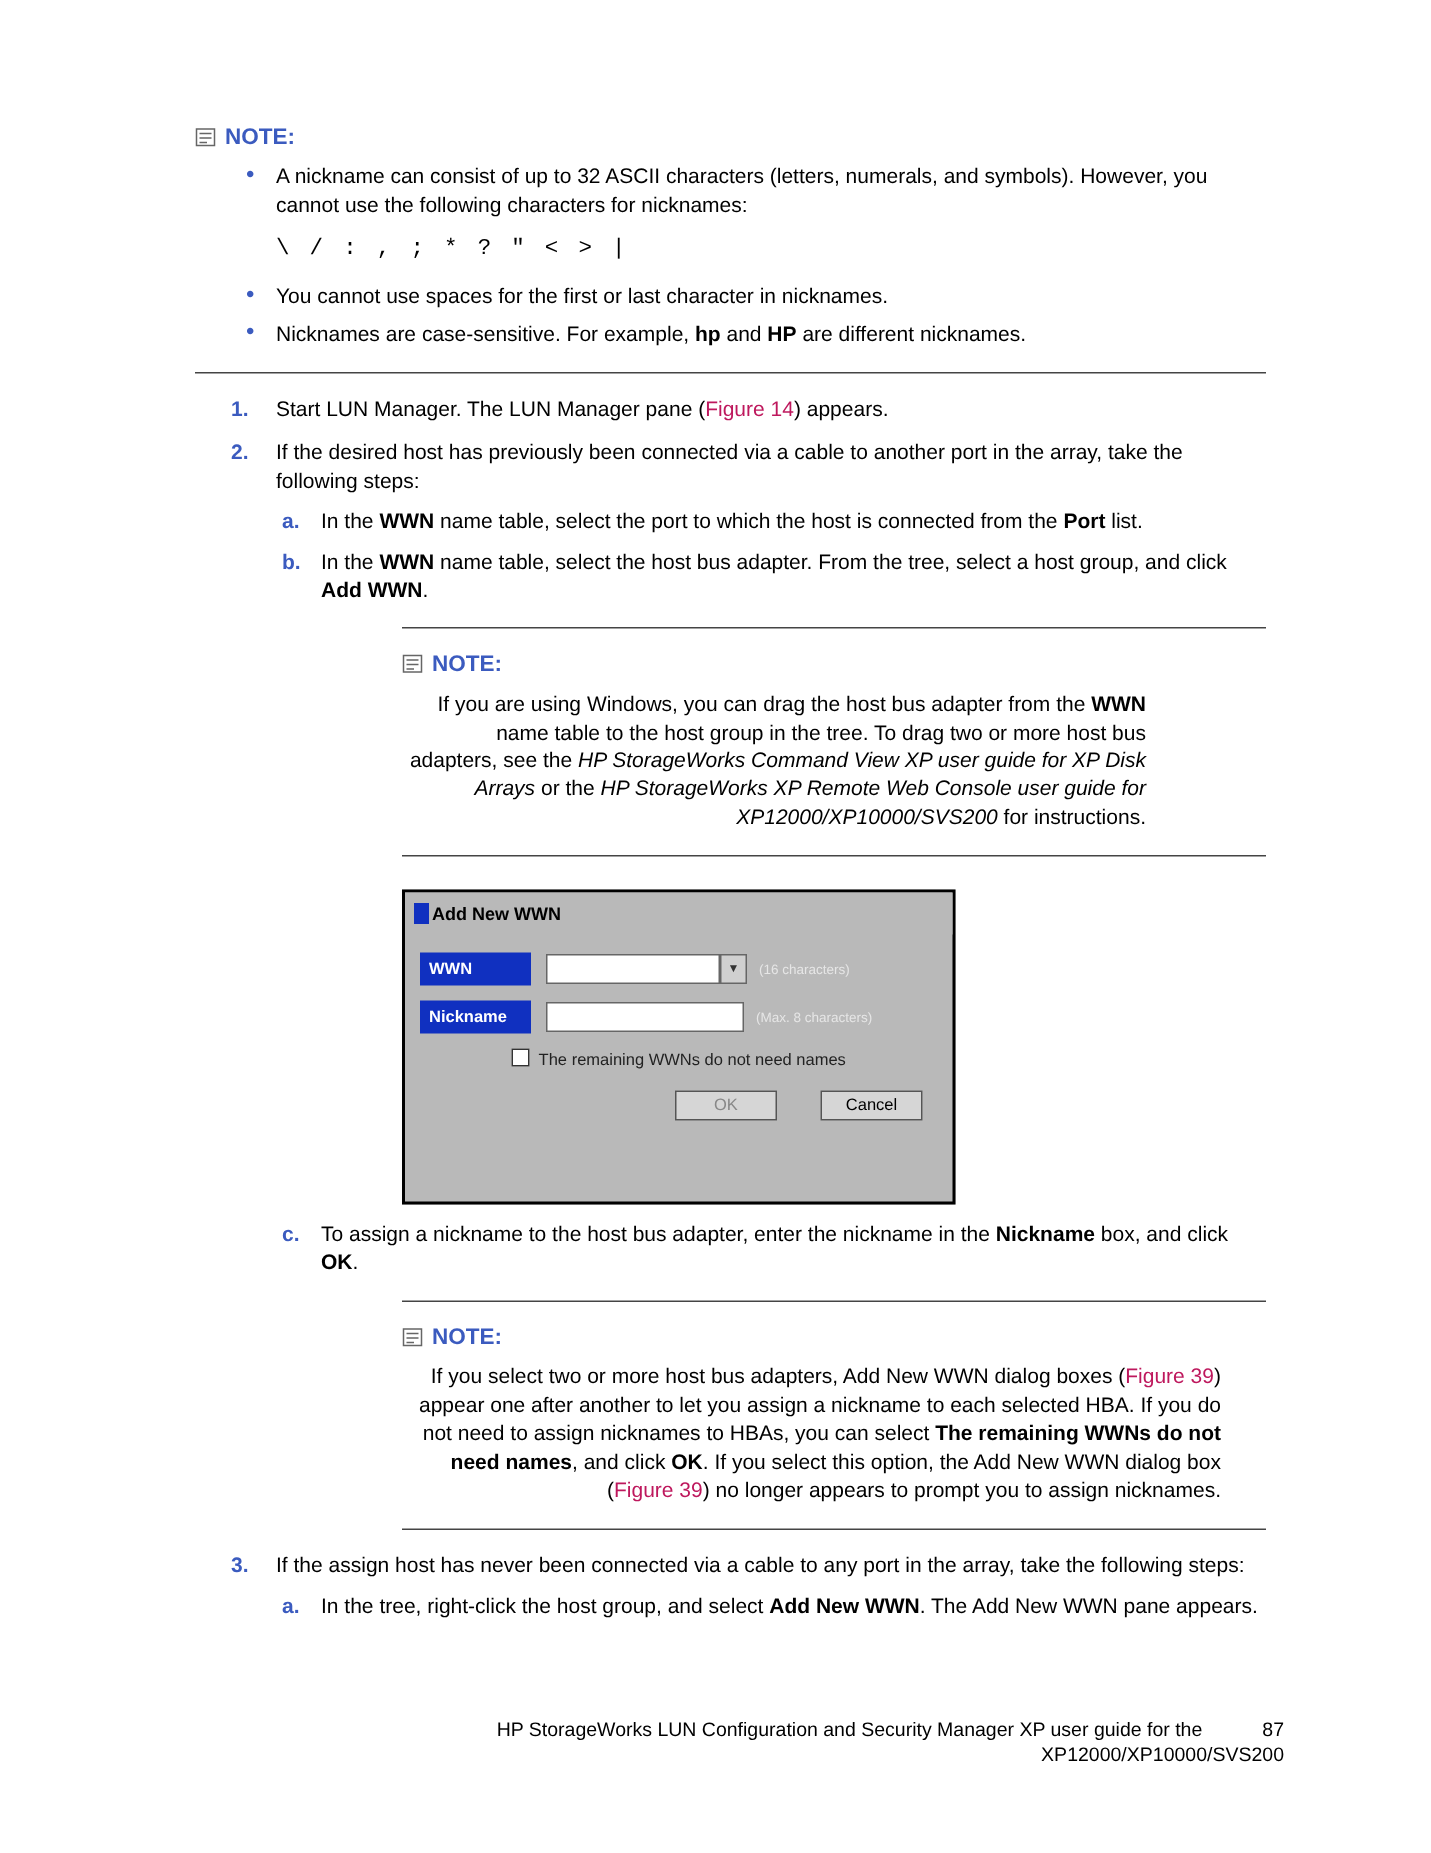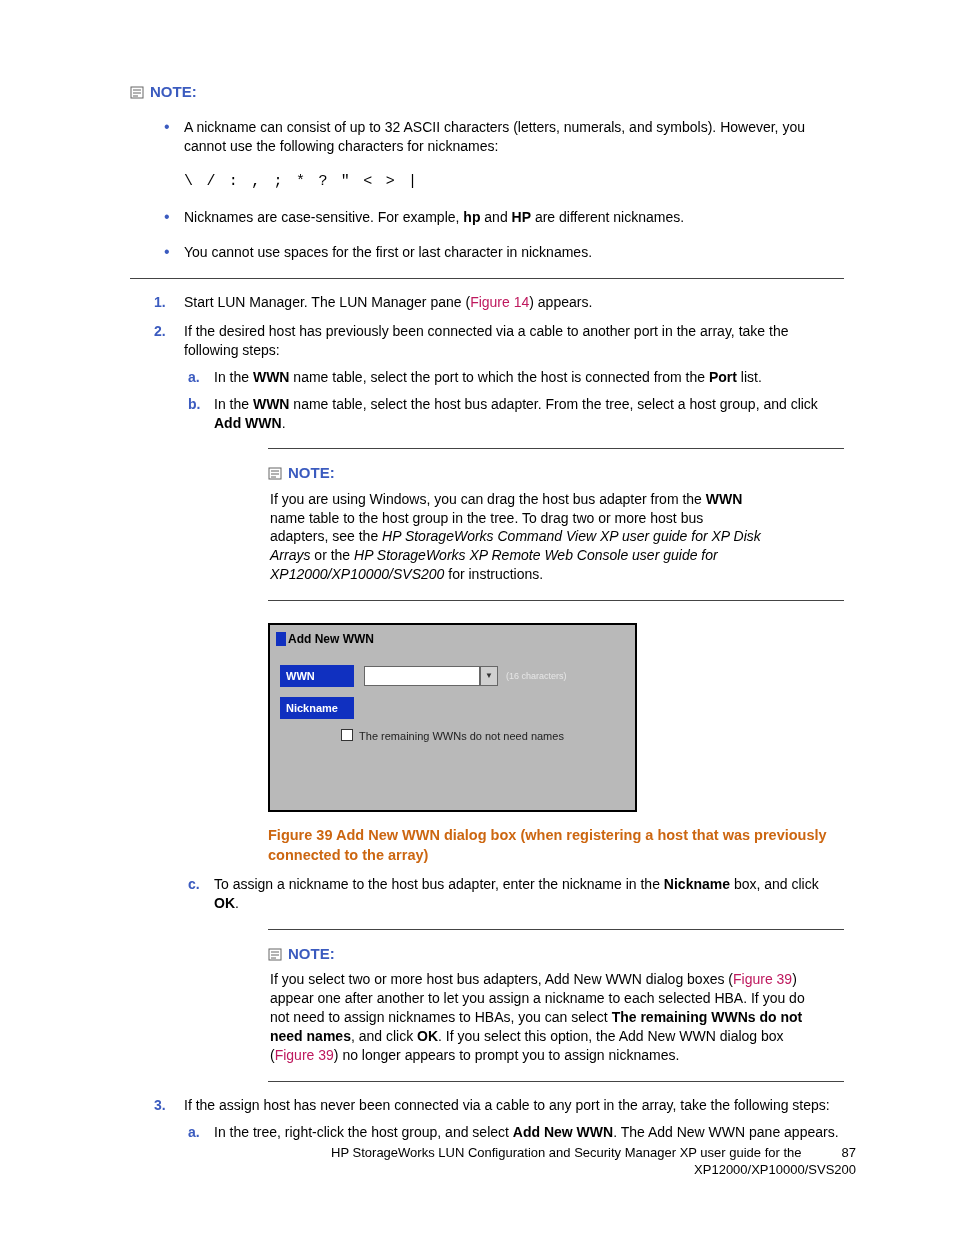--- a/index.html
+++ b/index.html
@@ -32,21 +32,21 @@
   }
   .note-icon svg { vertical-align: -2px; }
   ul.bullets {
     list-style: none;
     padding: 0 0 0 54px;
     margin: 0;
   }
   ul.bullets > li {
     position: relative;
     padding-left: 0;
-    margin: 16px 0;
+    margin: 6px 0;
   }
   ul.bullets > li::before {
     content: "•";
     position: absolute;
     left: -20px;
     top: 0;
     color: #3b5bbf;
     font-size: 16px;
     line-height: 1.1;
   }
@@ -100,21 +100,21 @@
     font-weight: bold;
   }
   .link { color: #be185d; }
   .bold { font-weight: bold; }
   .italic { font-style: italic; }
   .sub-note-block {
     margin-left: 84px;
     margin-top: 16px;
   }
   .sub-note-block .hr { margin-left: 0; }
-  .sub-note-body { margin-left: 2px; padding-right: 80px; }
+  .sub-note-body { margin-left: 2px; padding-right: 80px; text-align: right; }
   .fig-wrap {
     margin: 22px 0 10px 84px;
   }
   .dialog {
     width: 365px;
     border: 2px solid #000;
     background: #b9b9b9;
     font-family: Tahoma, Arial, sans-serif;
     font-size: 11px;
     color: #000;
@@ -214,24 +214,24 @@
           <rect x="1" y="2" width="12" height="11" fill="none" stroke="#666" stroke-width="1"></rect>
           <path d="M3 5h8M3 8h8M3 11h5" stroke="#666" stroke-width="1"></path>
         </svg>
     </span><span>NOTE:</span>
   </div>
   <ul class="bullets">
     <li><span>A nickname can consist of up to 32 ASCII characters (letters, numerals, and symbols). However, you cannot use the following characters for nicknames:</span></li>
   </ul>
   <div class="mono">\ / : , ; * ? " &lt; &gt; |</div>
   <ul class="bullets">
+    <li><span>You cannot use spaces for the first or last character in nicknames.</span></li>
     <li>
       <span>Nicknames are case-sensitive. For example, </span><span class="bold">hp</span><span> and </span><span class="bold">HP</span><span> are different nicknames.</span>
     </li>
-    <li><span>You cannot use spaces for the first or last character in nicknames.</span></li>
   </ul>
 
   <hr class="hr">
 
   <ol class="steps">
     <li>
       <span>Start LUN Manager. The LUN Manager pane (</span><span class="link">Figure 14</span><span>) appears.</span>
     </li>
     <li>
       <span>If the desired host has previously been connected via a cable to another port in the array, take the following steps:</span>
@@ -272,29 +272,36 @@
             <div class="drow">
               <div class="dlabel">WWN</div>
               <div class="dinput-wrap">
                 <div class="dinput"></div>
                 <div class="ddrop">▼</div>
                 <div class="dhint">(16 characters)</div>
               </div>
             </div>
             <div class="drow">
               <div class="dlabel">Nickname</div>
+              <div class="dinput-wrap">
+                <div class="dinput" style="flex-basis:130px"></div>
+                <div class="dhint">(Max. 8 characters)</div>
+              </div>
             </div>
             <div class="dcheck-row">
               <span class="dcheck"></span><span>The remaining WWNs do not need names</span>
             </div>
+            <div class="dbtns">
+              <span class="dbtn primary">OK</span>
+              <span class="dbtn cancel">Cancel</span>
+            </div>
           </div>
         </div>
       </div>
 
-      <div class="figure-caption">Figure 39 Add New WWN dialog box (when registering a host that was previously connected to the array)</div>
 
       <ol class="substeps" start="3" style="counter-reset: sub 2">
         <li>
           <span>To assign a nickname to the host bus adapter, enter the nickname in the </span><span class="bold">Nickname</span><span> box, and click </span><span class="bold">OK</span><span>.</span>
         </li>
       </ol>
 
       
       <div class="sub-note-block">
         <hr class="hr">

